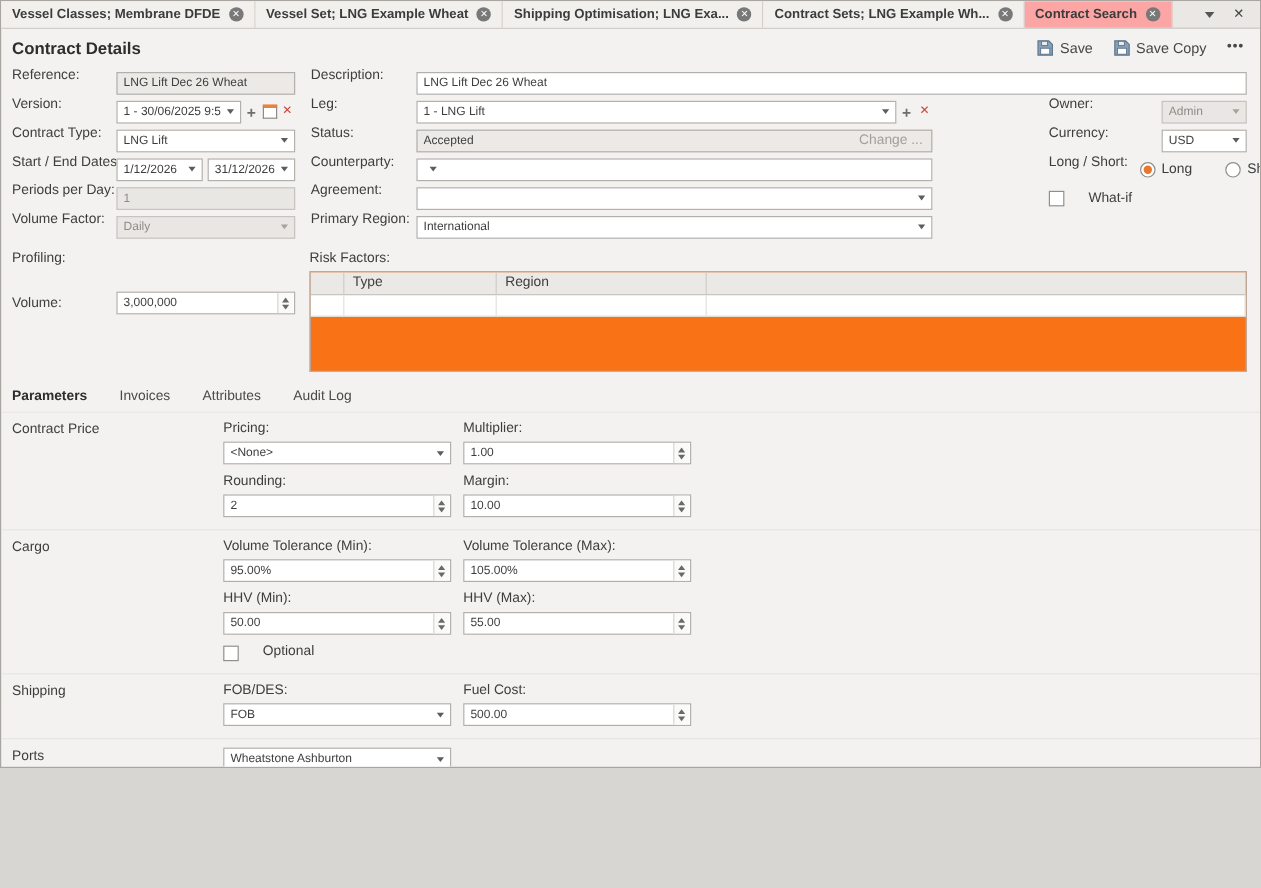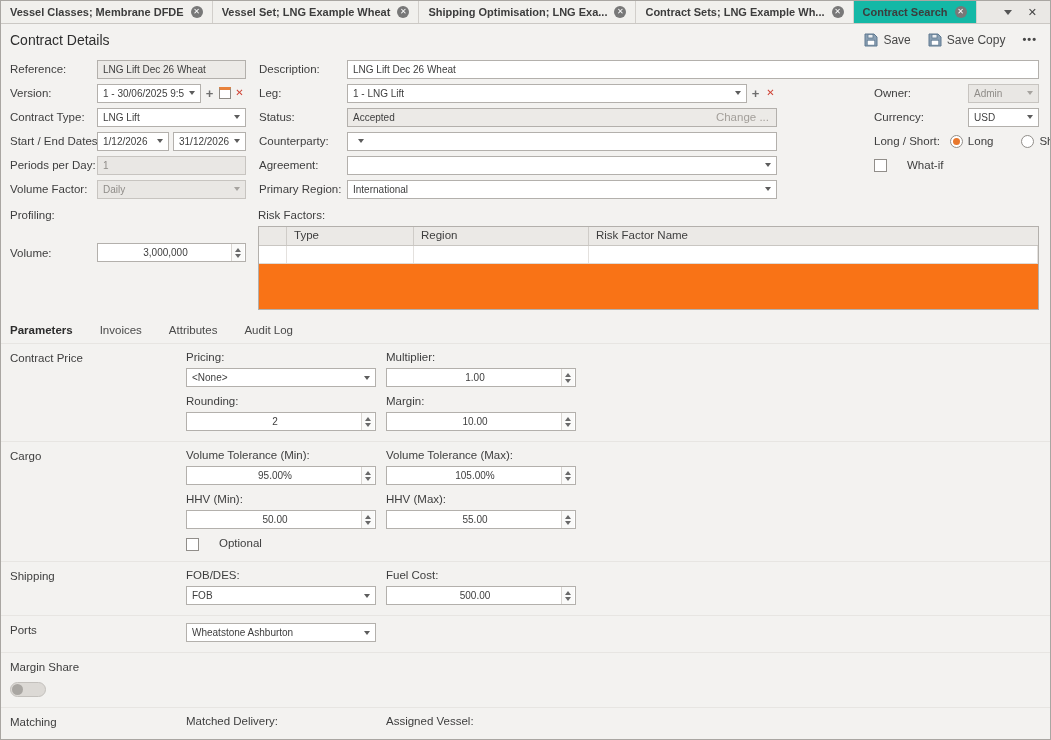--- a/index.html
+++ b/index.html
@@ -1,56 +1,56 @@
 <!DOCTYPE html>
 <html><head>
 <meta charset="utf-8">
 <style>
   *{box-sizing:border-box;margin:0;padding:0}
   html,body{background:#d8d6d3}
   body{font-family:"Liberation Sans","DejaVu Sans",sans-serif;font-size:12px;color:#3e3e3e}
-  .app{position:relative;width:1051px;height:740px;background:#f3f2f0;border:1px solid #a9a6a2;display:flex;flex-direction:column;overflow:hidden}
+  .app{position:relative;width:1051px;height:640px;background:#f3f2f0;border:1px solid #a9a6a2;display:flex;flex-direction:column;overflow:hidden}
 
   
   .tabbar{flex:0 0 23px;height:23px;background:#eae8e5;display:flex;align-items:stretch;border-bottom:1px solid #cbc8c4}
   .tab{display:flex;align-items:center;gap:7px;padding:0 9px;background:#f1f0ed;border-right:1px solid #d2cfcb;font-size:11px;font-weight:bold;color:#3c3c3c;cursor:default;white-space:nowrap}
-  .tab.active{background:#14b8a6}
+  .tab.active{background:#fca5a5}
   .tab-close{width:12px;height:12px;flex:0 0 12px;border-radius:50%;background:#787878;color:#fff;font-size:8px;line-height:12px;text-align:center;font-weight:normal}
   .tabbar-right{margin-left:auto;display:flex;align-items:center;gap:16px;padding:0 13px}
   .caret-down{width:0;height:0;border-left:4px solid transparent;border-right:4px solid transparent;border-top:5px solid #555}
   .win-close{font-size:11px;color:#444;line-height:1}
 
   
   .hdr{flex:0 0 32px;height:32px;display:flex;align-items:center;padding:0 13px 0 9px}
-  .hdr-title{font-size:14px;font-weight:normal;color:#2e2e2e}
+  .hdr-title{font-size:14px;font-weight:bold;color:#2e2e2e}
   .hdr-actions{margin-left:auto;display:flex;align-items:flex-start;gap:17px}
   .hdr-btn{display:flex;align-items:center;gap:5px;color:#474747;font-size:12px;cursor:default}
   .more-btn{font-size:11px;letter-spacing:1px;color:#474747;font-weight:bold}
 
   
   .fgrid{padding:1px 11px 0 9px}
-  .frow{display:flex;align-items:center;height:24px}
+  .frow{display:flex;height:24px}
   .lbl{font-size:11.5px;color:#3e3e3e;white-space:nowrap}
   .w1{width:87px;flex:0 0 87px}
   .f1{width:149px;flex:0 0 149px;display:flex;align-items:center}
   .gap1{width:13px;flex:0 0 13px}
   .w2{width:88px;flex:0 0 88px}
   .f2{width:430px;flex:0 0 430px;display:flex;align-items:center}
   .f2wide{flex:1;display:flex;align-items:center}
   .gap2{width:97px;flex:0 0 97px}
   .w3{width:94px;flex:0 0 94px}
   .w3auto{width:auto;margin-right:10px}
   .f3{flex:1;display:flex;align-items:center}
 
   
   .ctrl{height:19px;border:1px solid #b3b0ac;background:#fff;display:flex;align-items:center;padding:0 1px 0 5px;width:100%;overflow:hidden}
   .ctrl.ro{background:#eceae7}
   .ctrl.dis{background:#e9e7e4;color:#8f8c88;border-color:#c7c4c0}
   .ctrl .val{flex:1;white-space:nowrap;overflow:hidden;font-size:10px}
-  .ctrl .val.num{text-align:center;padding-right:3px}
+  .ctrl .val.num{text-align:left;padding-right:3px}
   .dd{flex:0 0 15px;align-self:stretch;display:flex;align-items:center;justify-content:center}
   .dd i{width:0;height:0;border-left:3.5px solid transparent;border-right:3.5px solid transparent;border-top:4px solid #5c5c5c}
   .ctrl.dis .dd i{border-top-color:#a6a39f}
   .spin{flex:0 0 13px;align-self:stretch;display:flex;flex-direction:column;align-items:center;justify-content:center;gap:2px;border-left:1px solid #d8d5d1;background:#fafaf9}
   .spin i{width:0;height:0;border-left:3px solid transparent;border-right:3px solid transparent}
   .spin .up{border-bottom:4px solid #696969}
   .spin .dn{border-top:4px solid #696969}
   .mini{flex:0 0 13px;text-align:center;font-size:13px;color:#6e6e6e;font-weight:bold;line-height:1;cursor:default;margin-left:2px}
   .mini.red{color:#cf4335;font-size:10px}
   .cal{flex:0 0 12px;width:12px;height:12px;background:#fff;border:1px solid #8f8b86;border-top:3px solid #e8823c;margin-left:3px}
@@ -345,21 +345,20 @@
           </div>
       </div>
     </div>
     <div class="lowright">
       <div class="rf-label lbl">Risk Factors:</div>
       <div class="rtable">
         <div class="rt-head">
           <span class="rt-c c-ind"></span>
           <span class="rt-c c-type">Type</span>
           <span class="rt-c c-region">Region</span>
-          <span class="rt-c c-name">Risk Factor Name</span>
         </div>
         <div class="rt-row">
           <span class="rt-c c-ind"></span>
           <span class="rt-c c-type"></span>
           <span class="rt-c c-region"></span>
           <span class="rt-c c-name"></span>
         </div>
       </div>
     </div>
   </div>

